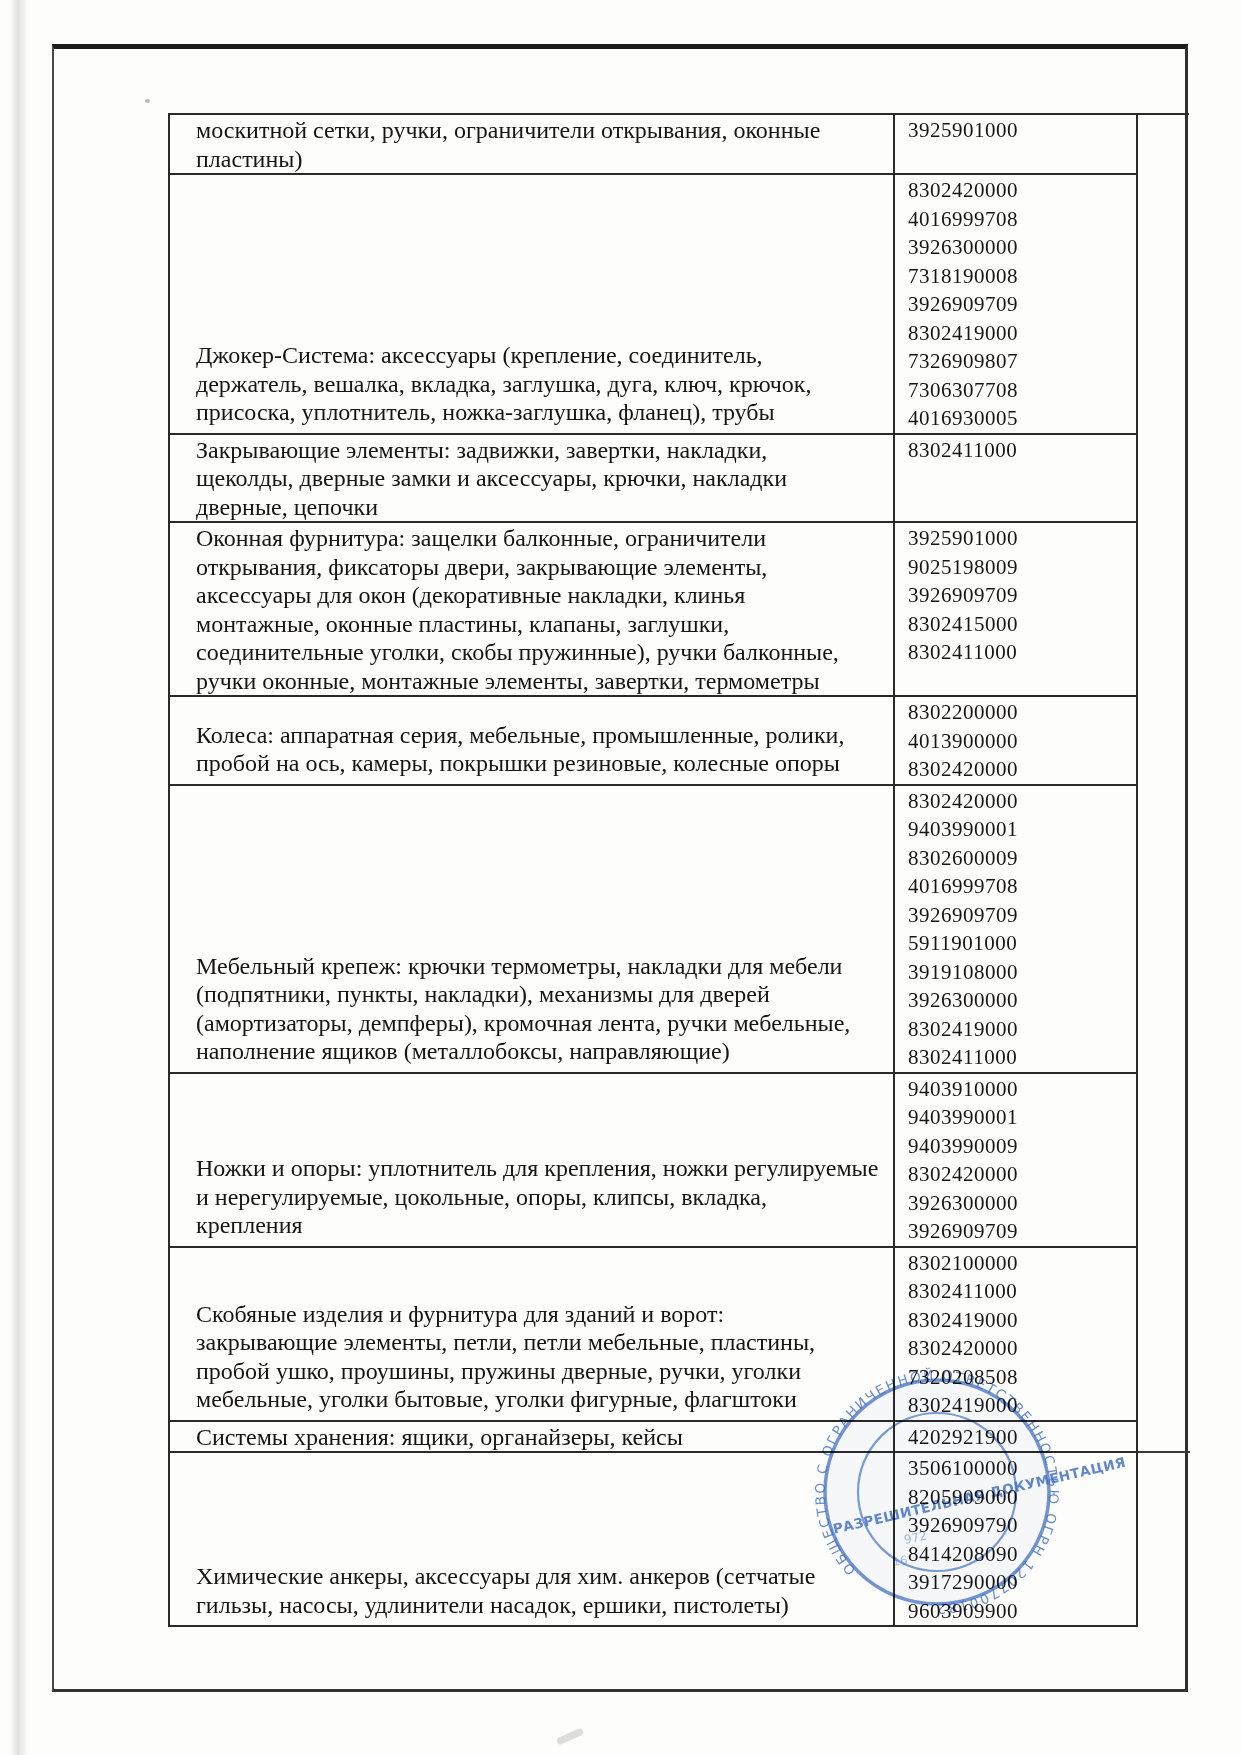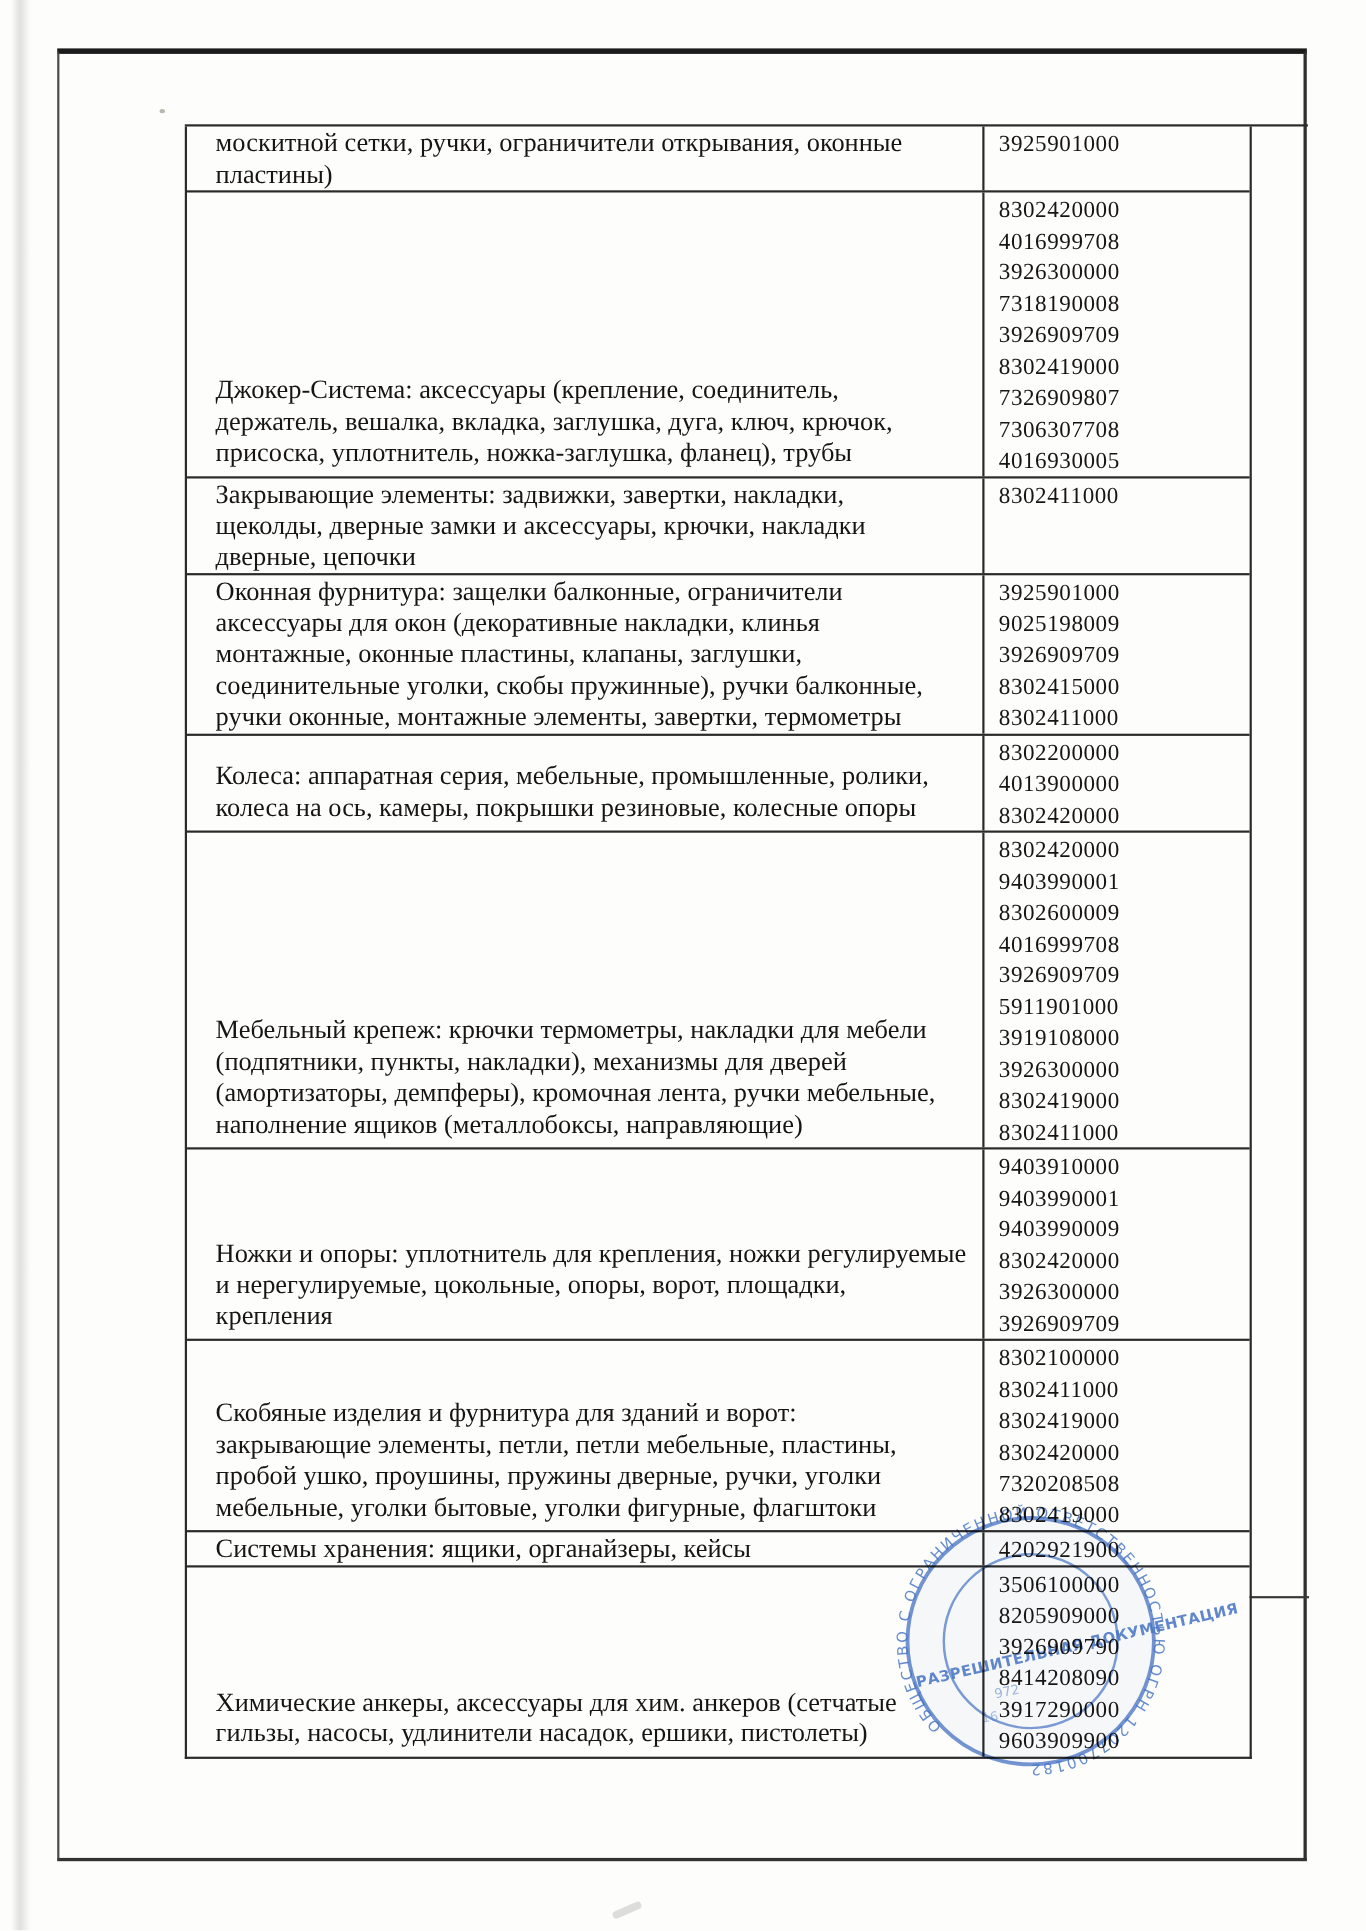--- a/index.html
+++ b/index.html
@@ -100,37 +100,38 @@
         <div class="desc-line">щеколды, дверные замки и аксессуары, крючки, накладки</div>
         <div class="desc-line">дверные, цепочки</div>
       </div>
       <div class="codes-cell">
         <div class="code-line">8302411000</div>
       </div>
     </div>
     <div class="t-row">
       <div class="desc-cell">
         <div class="desc-line">Оконная фурнитура: защелки балконные, ограничители</div>
+        <div class="desc-line">открывания, фиксаторы двери, закрывающие элементы,</div>
         <div class="desc-line">аксессуары для окон (декоративные накладки, клинья</div>
         <div class="desc-line">монтажные, оконные пластины, клапаны, заглушки,</div>
         <div class="desc-line">соединительные уголки, скобы пружинные), ручки балконные,</div>
         <div class="desc-line">ручки оконные, монтажные элементы, завертки, термометры</div>
       </div>
       <div class="codes-cell">
         <div class="code-line">3925901000</div>
         <div class="code-line">9025198009</div>
         <div class="code-line">3926909709</div>
         <div class="code-line">8302415000</div>
         <div class="code-line">8302411000</div>
       </div>
     </div>
     <div class="t-row">
       <div class="desc-cell valign-bottom">
         <div class="desc-line">Колеса: аппаратная серия, мебельные, промышленные, ролики,</div>
-        <div class="desc-line">колеса на ось, камеры, покрышки резиновые, колесные опоры</div>
+        <div class="desc-line">пробой на ось, камеры, покрышки резиновые, колесные опоры</div>
       </div>
       <div class="codes-cell">
         <div class="code-line">8302200000</div>
         <div class="code-line">4013900000</div>
         <div class="code-line">8302420000</div>
       </div>
     </div>
     <div class="t-row">
       <div class="desc-cell valign-bottom">
         <div class="desc-line">Мебельный крепеж: крючки термометры, накладки для мебели</div>
@@ -147,21 +148,21 @@
         <div class="code-line">5911901000</div>
         <div class="code-line">3919108000</div>
         <div class="code-line">3926300000</div>
         <div class="code-line">8302419000</div>
         <div class="code-line">8302411000</div>
       </div>
     </div>
     <div class="t-row">
       <div class="desc-cell valign-bottom">
         <div class="desc-line">Ножки и опоры: уплотнитель для крепления, ножки регулируемые</div>
-        <div class="desc-line">и нерегулируемые, цокольные, опоры, ворот, площадки,</div>
+        <div class="desc-line">и нерегулируемые, цокольные, опоры, клипсы, вкладка,</div>
         <div class="desc-line">крепления</div>
       </div>
       <div class="codes-cell">
         <div class="code-line">9403910000</div>
         <div class="code-line">9403990001</div>
         <div class="code-line">9403990009</div>
         <div class="code-line">8302420000</div>
         <div class="code-line">3926300000</div>
         <div class="code-line">3926909709</div>
       </div>

